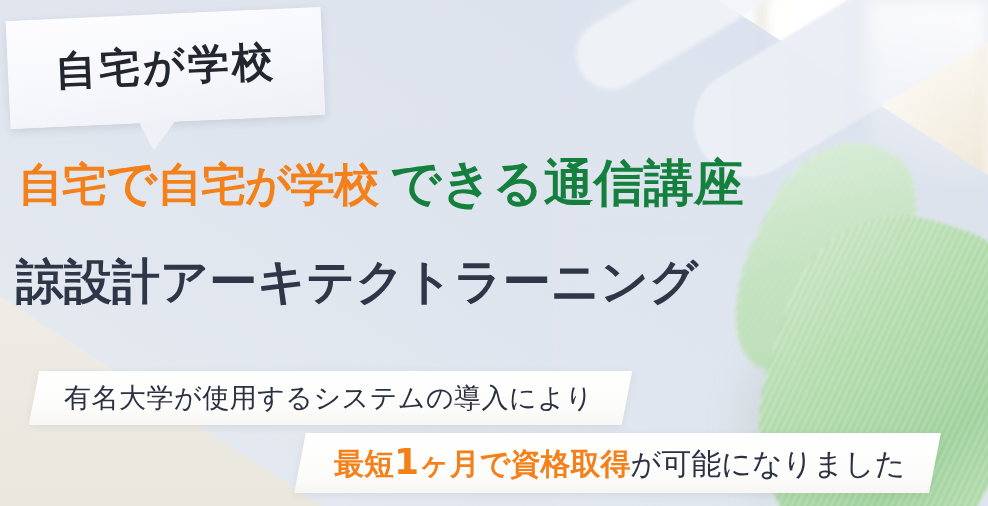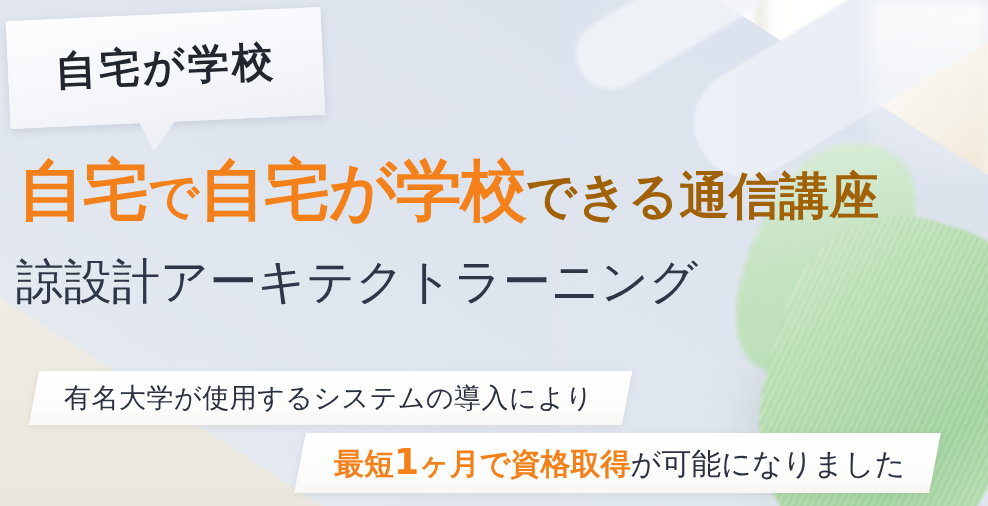--- a/index.html
+++ b/index.html
@@ -217,38 +217,38 @@
   
   .headline {
     position: absolute;
     left: 18px;
     top: 158px;
     white-space: nowrap;
     line-height: 1;
     font-family: "DejaVu Sans", "Liberation Sans", sans-serif;
   }
   .hl-big {
-    font-size: 66px;
+    font-size: 45px;
     font-weight: bold;
     letter-spacing: -1px;
   }
   .hl-mid {
     font-size: 50px;
     font-weight: bold;
     letter-spacing: 0px;
   }
   .hl-orange { color: #f4801a; }
-  .hl-navy   { color: #a16207; }
+  .hl-navy   { color: #15803d; margin-left: 12px; }
 
   .subline {
     position: absolute;
     left: 16px;
     top: 255px;
     font-size: 48px;
-    font-weight: normal;
+    font-weight: bold;
     color: #2e3647;
     letter-spacing: 0px;
     white-space: nowrap;
     line-height: 1.1;
     font-family: "DejaVu Sans", "Liberation Sans", sans-serif;
   }
 
   
   .band {
     position: absolute;

